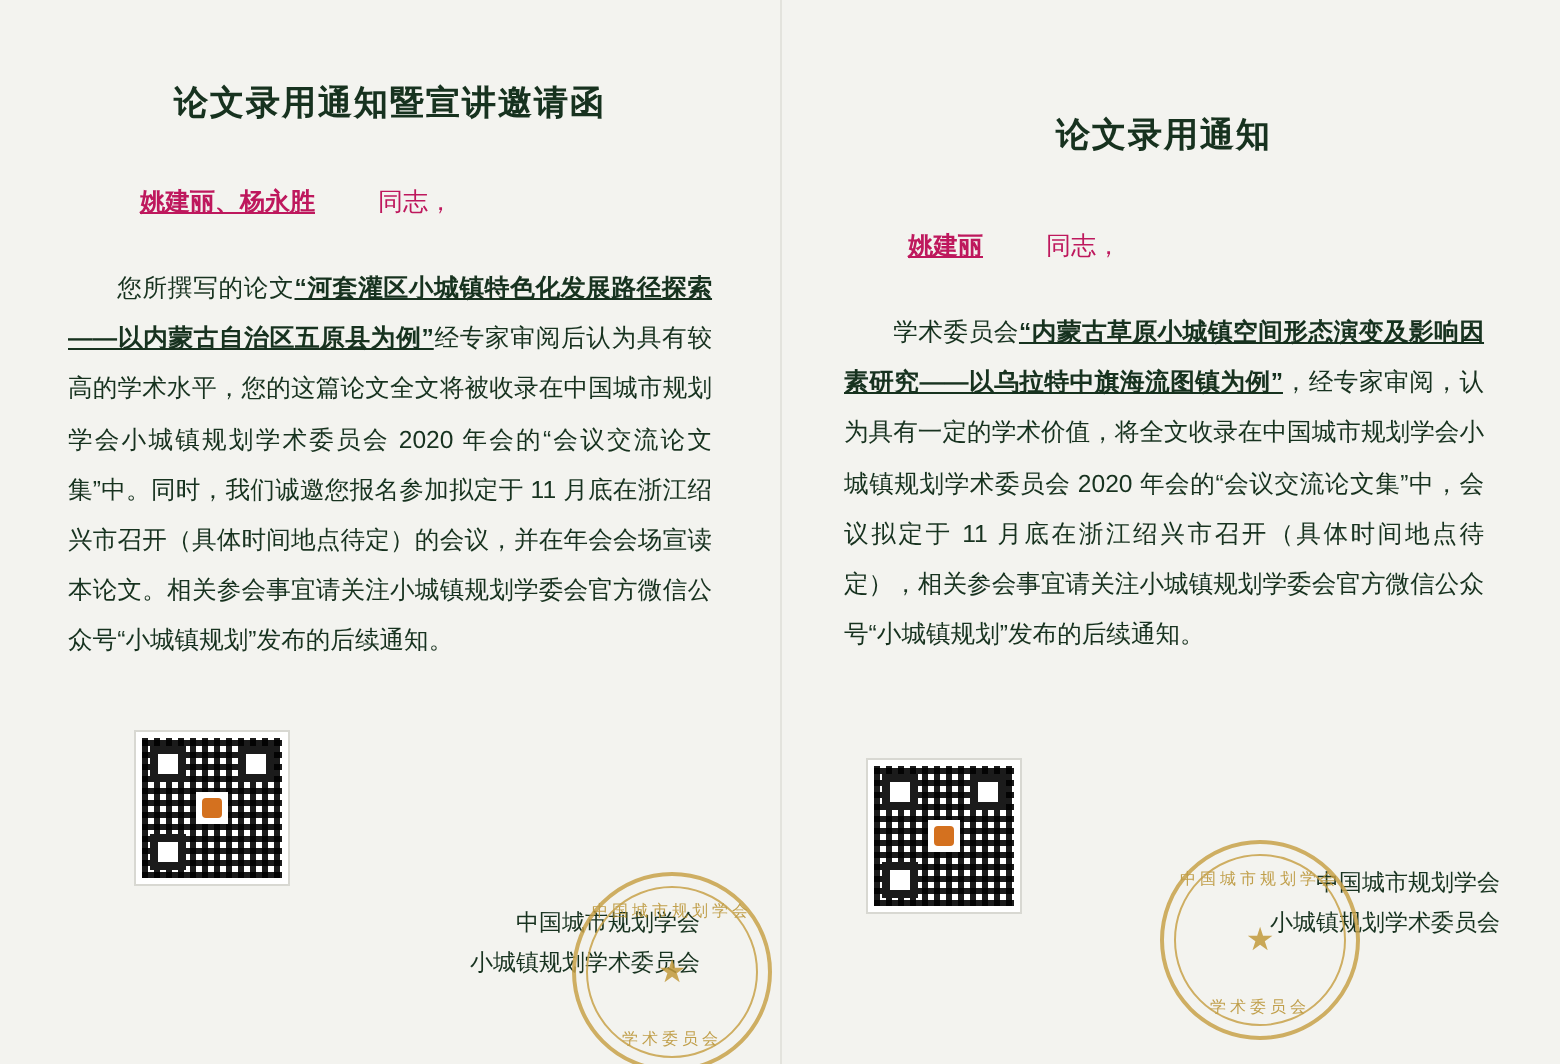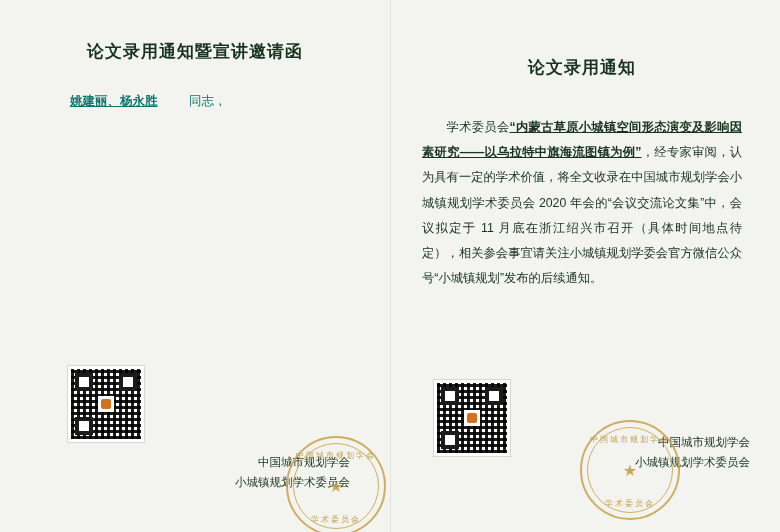--- a/index.html
+++ b/index.html
@@ -49,21 +49,21 @@
   }
   .doc-left .title {
     font-size: 17px;
     margin: 0 0 30px 0;
   }
   .doc-right .title {
     font-size: 17px;
     margin: 0 0 36px 0;
   }
   .salutation {
-    color: #0f766e;
+    color: #be185d;
     font-size: 12.5px;
     margin: 0 0 22px 0;
   }
   .salutation .name {
     text-decoration: underline;
     font-weight: bold;
     padding: 0 2px;
   }
   .salutation .comrade {
     margin-left: 26px;
@@ -198,20 +198,23 @@
 <div class="page">
 
   <div class="doc doc-left">
     <div class="title">论文录用通知暨宣讲邀请函</div>
 
     <div class="salutation">
       <span class="name">姚建丽、杨永胜</span>
       <span class="comrade">同志，</span>
     </div>
 
+    <p class="body-text">
+      <span>您所撰写的论文</span><span class="u-bold">“河套灌区小城镇特色化发展路径探索——以内蒙古自治区五原县为例”</span><span>经专家审阅后认为具有较高的学术水平，您的这篇论文全文将被收录在中国城市规划学会小城镇规划学术委员会 2020 年会的“会议交流论文集”中。同时，我们诚邀您报名参加拟定于 11 月底在浙江绍兴市召开（具体时间地点待定）的会议，并在年会会场宣读本论文。相关参会事宜请关注小城镇规划学委会官方微信公众号“小城镇规划”发布的后续通知。</span>
+    </p>
 
     <div class="qr qr-left">
       <span class="qr-inner"></span>
       <span class="qr-logo">
           <i></i>
         </span>
     </div>
 
     <div class="signature sig-left">
       <div>中国城市规划学会</div>
@@ -224,20 +227,24 @@
       <span class="star">★</span>
       <span class="bottom-text">学术委员会</span>
     </div>
   </div>
 
   <div class="divider"></div>
 
   <div class="doc doc-right">
     <div class="title">论文录用通知</div>
 
+    <div class="salutation">
+      <span class="name">姚建丽</span>
+      <span class="comrade">同志，</span>
+    </div>
 
     <p class="body-text">
       <span>学术委员会</span><span class="u-bold">“内蒙古草原小城镇空间形态演变及影响因素研究——以乌拉特中旗海流图镇为例”</span><span>，经专家审阅，认为具有一定的学术价值，将全文收录在中国城市规划学会小城镇规划学术委员会 2020 年会的“会议交流论文集”中，会议拟定于 11 月底在浙江绍兴市召开（具体时间地点待定），相关参会事宜请关注小城镇规划学委会官方微信公众号“小城镇规划”发布的后续通知。</span>
     </p>
   </div>
 
   <div class="qr qr-right">
     <span class="qr-inner"></span>
     <span class="qr-logo">
         <i></i>

